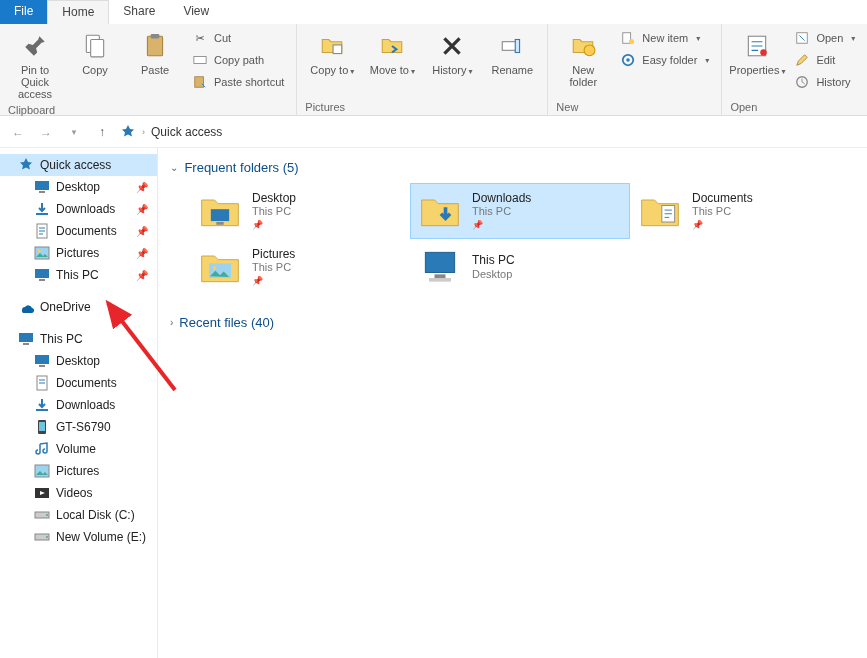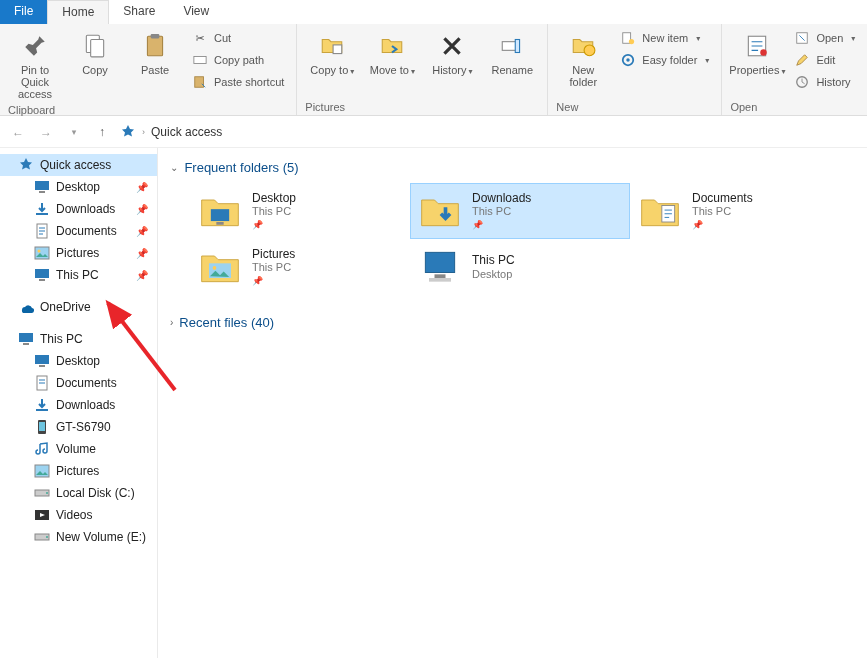--- a/index.html
+++ b/index.html
@@ -399,34 +399,34 @@
           <svg width="16" height="16" viewBox="0 0 16 16">
             <rect x="1" y="2" width="14" height="12" fill="#9cd3f0" stroke="#888"></rect>
             <path d="M2 12l4-4 3 3 2-2 3 3" fill="#4a9"></path>
           </svg>
         </span>
       <span>Pictures</span>
     </div>
     <div class="tree-item indent">
       <span class="ico">
           <svg width="16" height="16" viewBox="0 0 16 16">
+            <rect x="1" y="3" width="14" height="10" fill="#333"></rect>
+            <path d="M6 6l5 2-5 2z" fill="#fff"></path>
+          </svg>
+        </span>
+      <span>Videos</span>
+    </div>
+    <div class="tree-item indent">
+      <span class="ico">
+          <svg width="16" height="16" viewBox="0 0 16 16">
             <rect x="1" y="5" width="14" height="6" fill="#ccc" stroke="#888"></rect>
             <circle cx="13" cy="8" r="1" fill="#4a9"></circle>
           </svg>
         </span>
       <span>Local Disk (C:)</span>
-    </div>
-    <div class="tree-item indent">
-      <span class="ico">
-          <svg width="16" height="16" viewBox="0 0 16 16">
-            <rect x="1" y="3" width="14" height="10" fill="#333"></rect>
-            <path d="M6 6l5 2-5 2z" fill="#fff"></path>
-          </svg>
-        </span>
-      <span>Videos</span>
     </div>
     <div class="tree-item indent">
       <span class="ico">
           <svg width="16" height="16" viewBox="0 0 16 16">
             <rect x="1" y="5" width="14" height="6" fill="#ccc" stroke="#888"></rect>
             <circle cx="13" cy="8" r="1" fill="#4a9"></circle>
           </svg>
         </span>
       <span>New Volume (E:)</span>
     </div>

